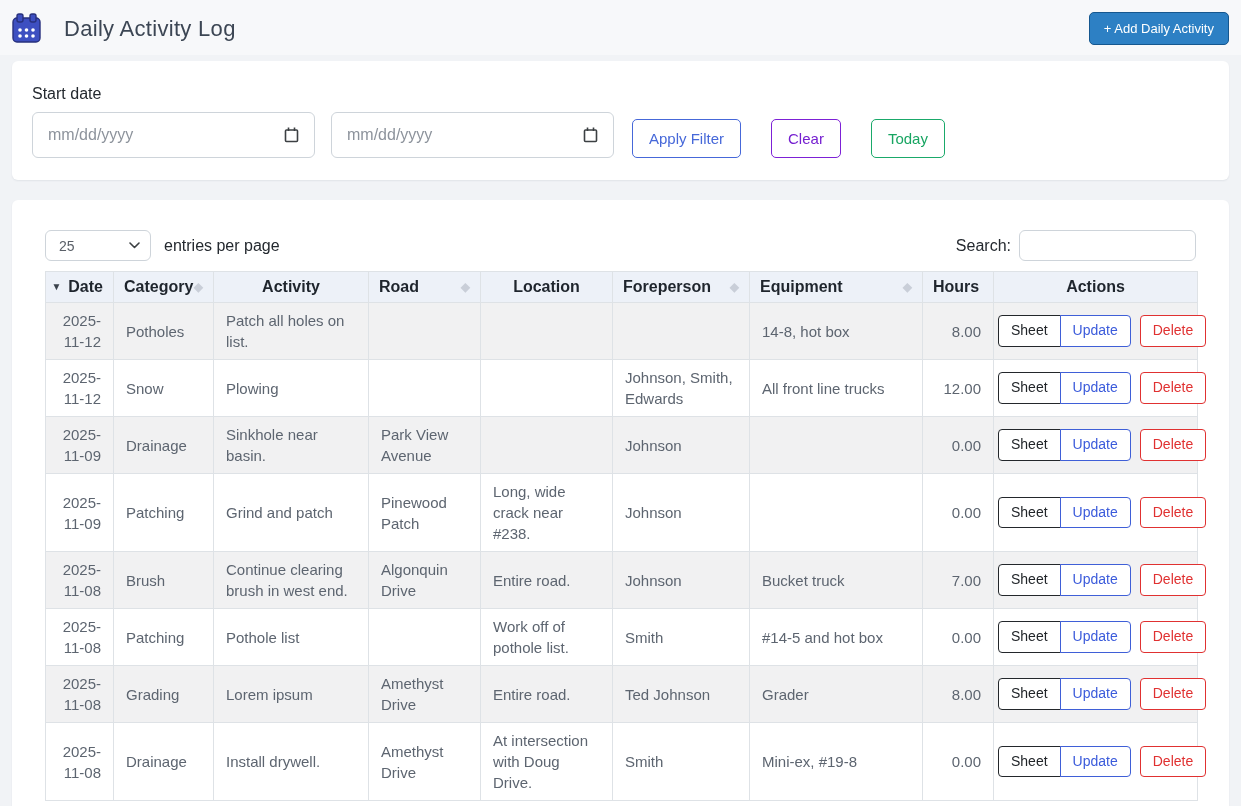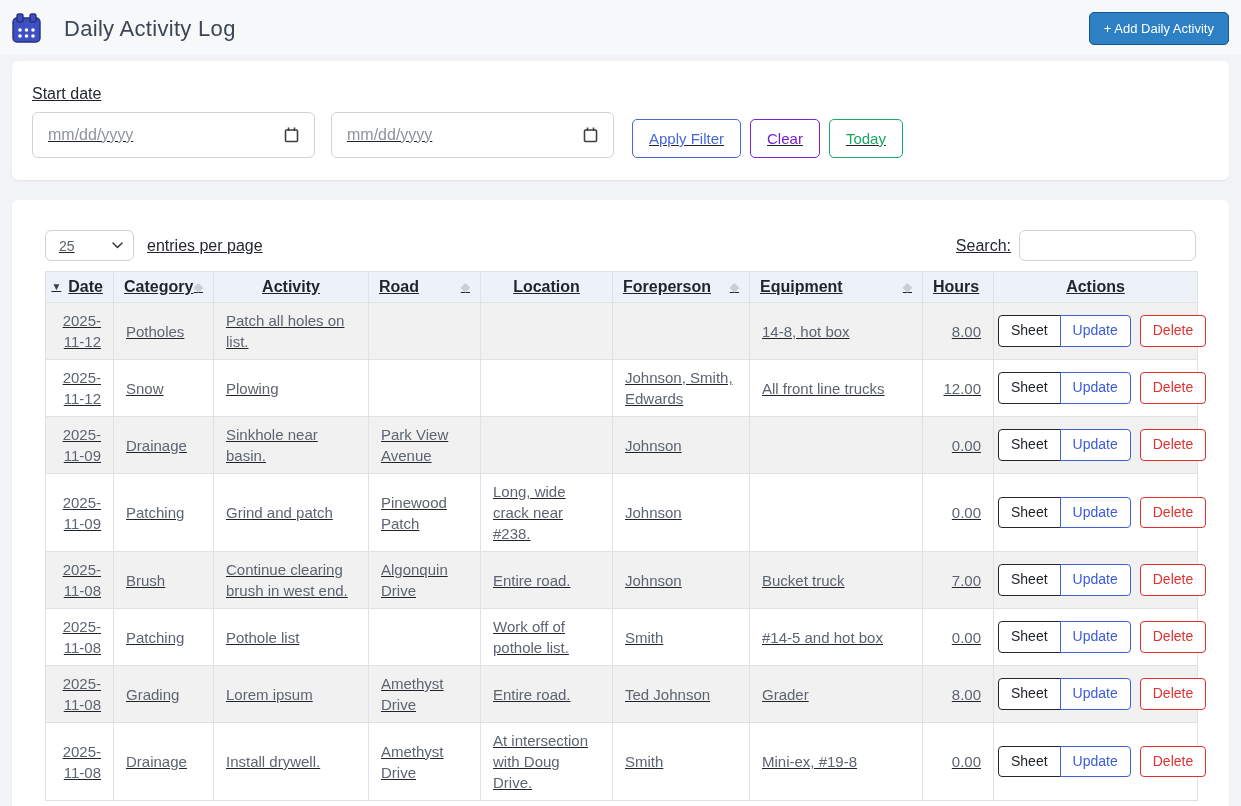--- a/index.html
+++ b/index.html
@@ -30,48 +30,47 @@
     border-radius: 5px;
     font-size: 13px; font-family: inherit;
     padding: 8px 14px;
     cursor: pointer;
   }
   
   .card {
     background: #fff; border-radius: 6px;
     margin: 0 12px;
     box-shadow: 0 1px 2px rgba(20,30,50,.07);
-    text-decoration: underline;
   }
   .filter-card { margin-top: 6px; padding: 24px 20px 22px 20px; }
   .filter-row { display: flex; align-items: flex-end; }
   .field-group { display: flex; flex-direction: column; margin-right: 16px; }
   .field-label { font-size: 16px; color: #24292f; margin-bottom: 9px; }
   .date-input {
     width: 283px; height: 46px;
     border: 1px solid #ced4da; border-radius: 6px;
     display: flex; align-items: center; justify-content: space-between;
     padding: 0 15px;
     font-size: 16px; color: #8d939c;
     background: #fff; cursor: text;
   }
-  .filter-buttons { display: flex; align-items: flex-end; margin-left: 2px; }
+  .filter-buttons { display: flex; align-items: flex-end; margin-left: 2px; gap: 21px; }
   .o-btn {
     background: #fff; font-family: inherit; font-size: 15px;
     border-radius: 5px; padding: 10px 16px; margin-right: 9px;
     cursor: pointer;
   }
   .o-btn.apply  { color: #4668d9; border: 1px solid #4668d9; }
   .o-btn.clear  { color: #7620d0; border: 1px solid #7d21d6; }
   .o-btn.today  { color: #18a562; border: 1px solid #1aa96a; }
   
   .table-card { margin-top: 20px; padding: 30px 33px 20px 33px; min-height: 620px; }
   .table-controls { display: flex; align-items: center; margin-bottom: 10px; }
   .page-select {
-    width: 89px; height: 31px;
+    width: 106px; height: 31px;
     border: 1px solid #ced4da; border-radius: 6px;
     display: flex; align-items: center; justify-content: space-between;
     padding: 0 10px 0 13px;
     font-size: 14px; color: #5a6068; background: #fff; cursor: pointer;
   }
   .chev { width: 11px; height: 7px; }
   .entries-label { font-size: 16px; color: #24292f; margin-left: 13px; }
   .search-wrap { display: flex; align-items: center; }
   .search-label { font-size: 16px; color: #24292f; margin-right: 8px; }
   .search-input {

